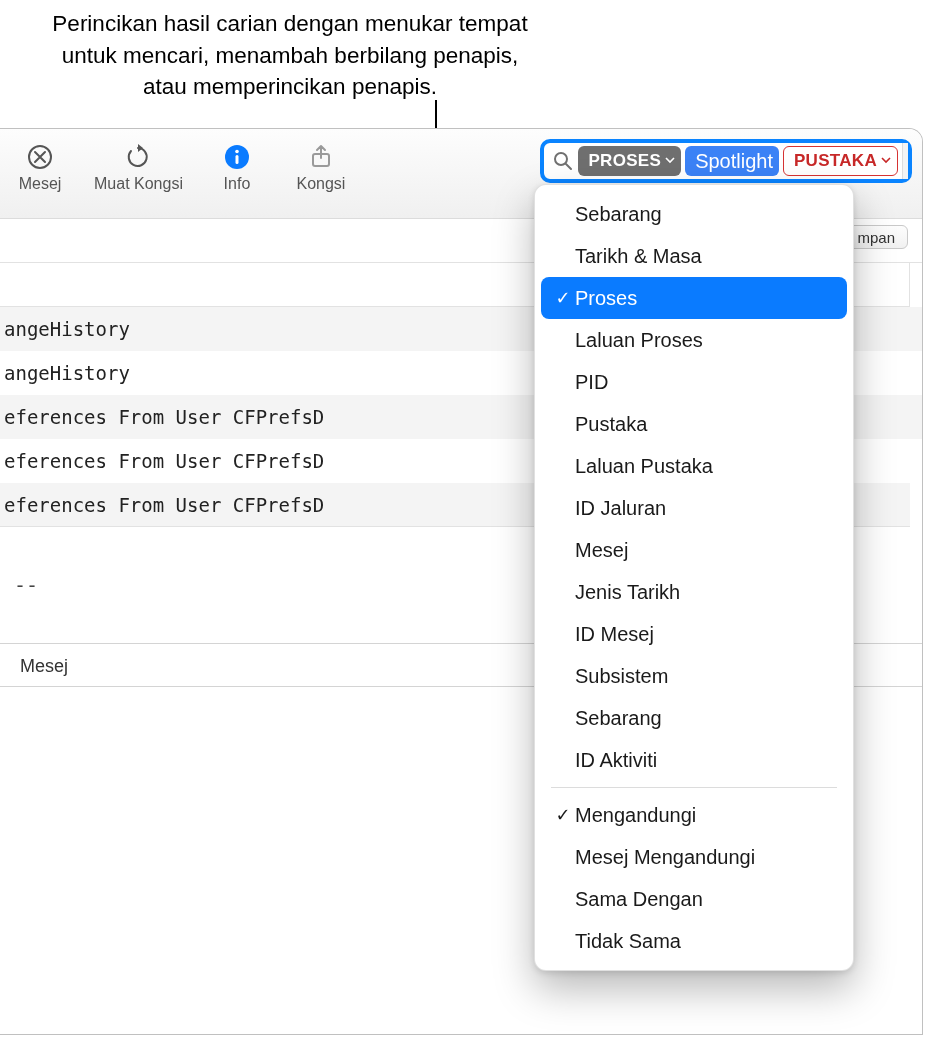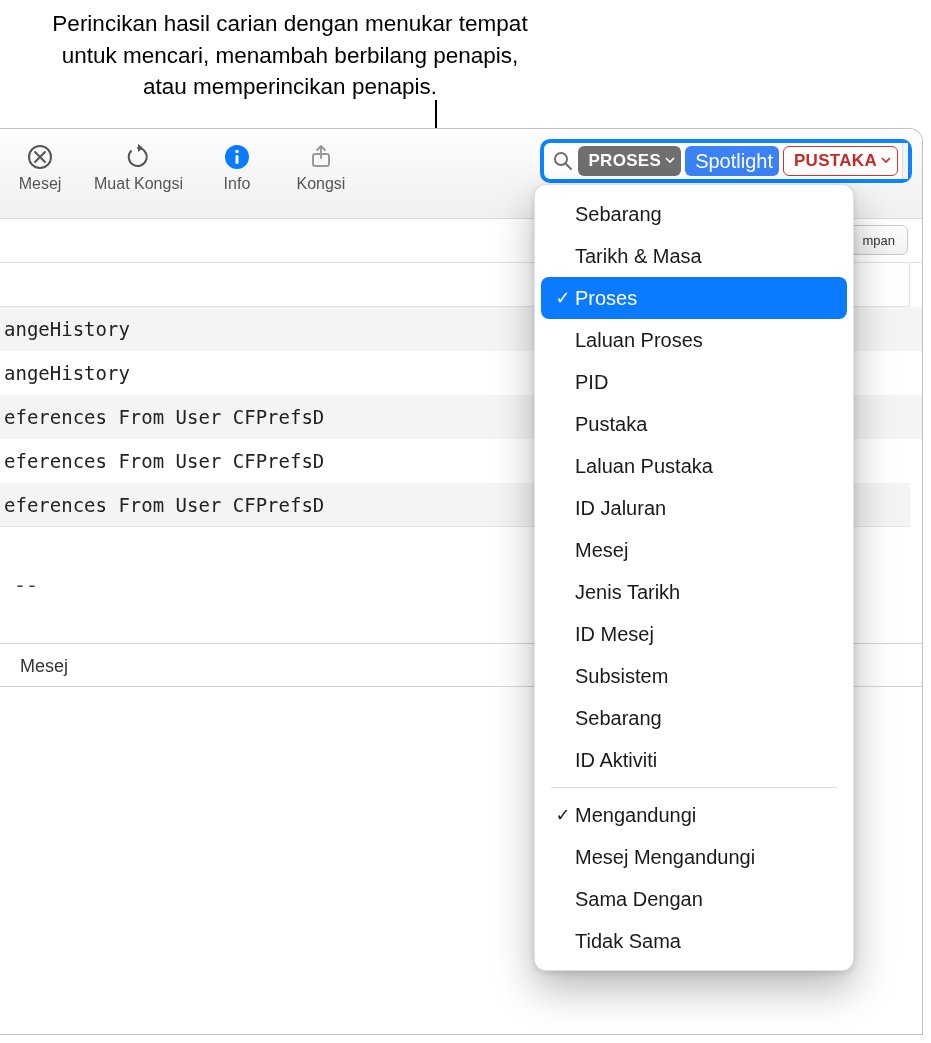--- a/index.html
+++ b/index.html
@@ -121,26 +121,26 @@
   .subbar {
     height: 44px;
     border-bottom: 1px solid #e2e2e2;
     position: relative;
     background:#fff;
   }
   .save-btn {
     position: absolute;
     right: 14px;
     top: 6px;
-    height: 30px;
+    height: 24px;
     padding: 0 12px;
     border: 1px solid #c9c9c9;
     border-radius: 6px;
     background: linear-gradient(#fdfdfd,#f1f1f1);
-    font-size: 13px;
+    font-size: 15px;
     color: #333;
   }
   .divider-row {
     height: 44px;
     border-bottom: 1px solid #e2e2e2;
     border-right: 1px solid #e2e2e2;
     margin-right:12px;
   }
 
   .table {

